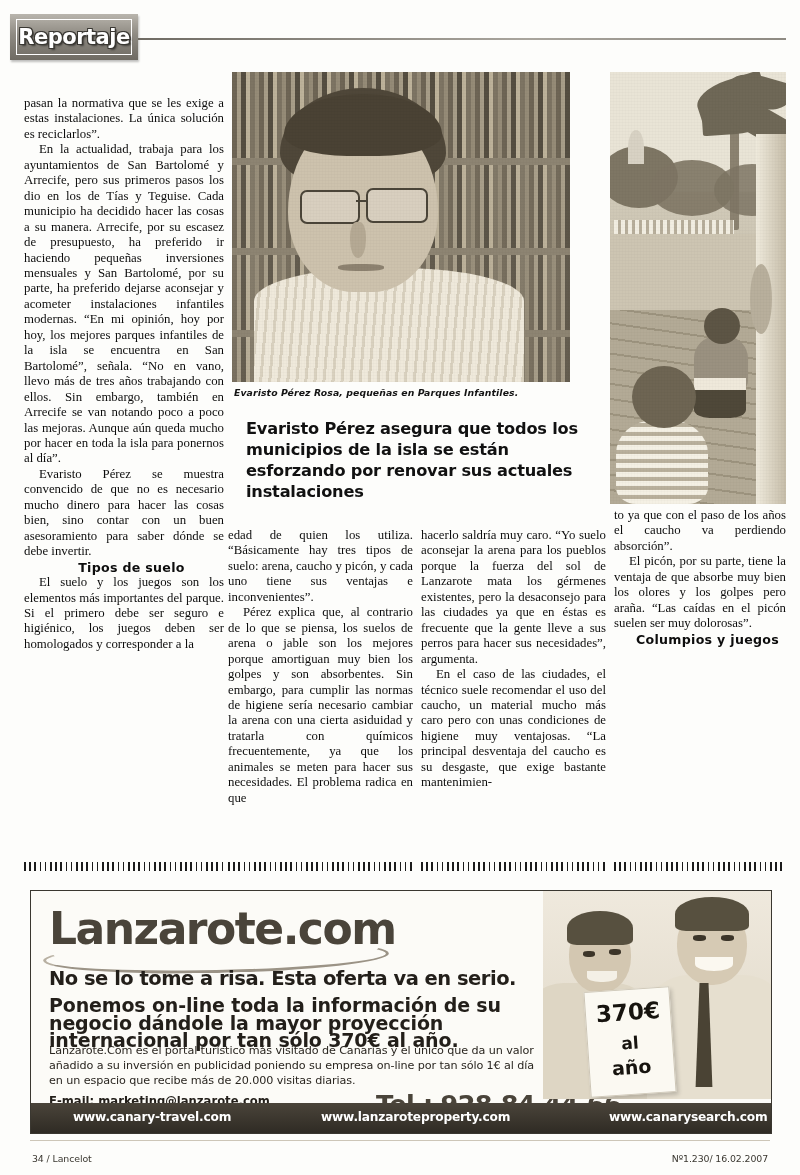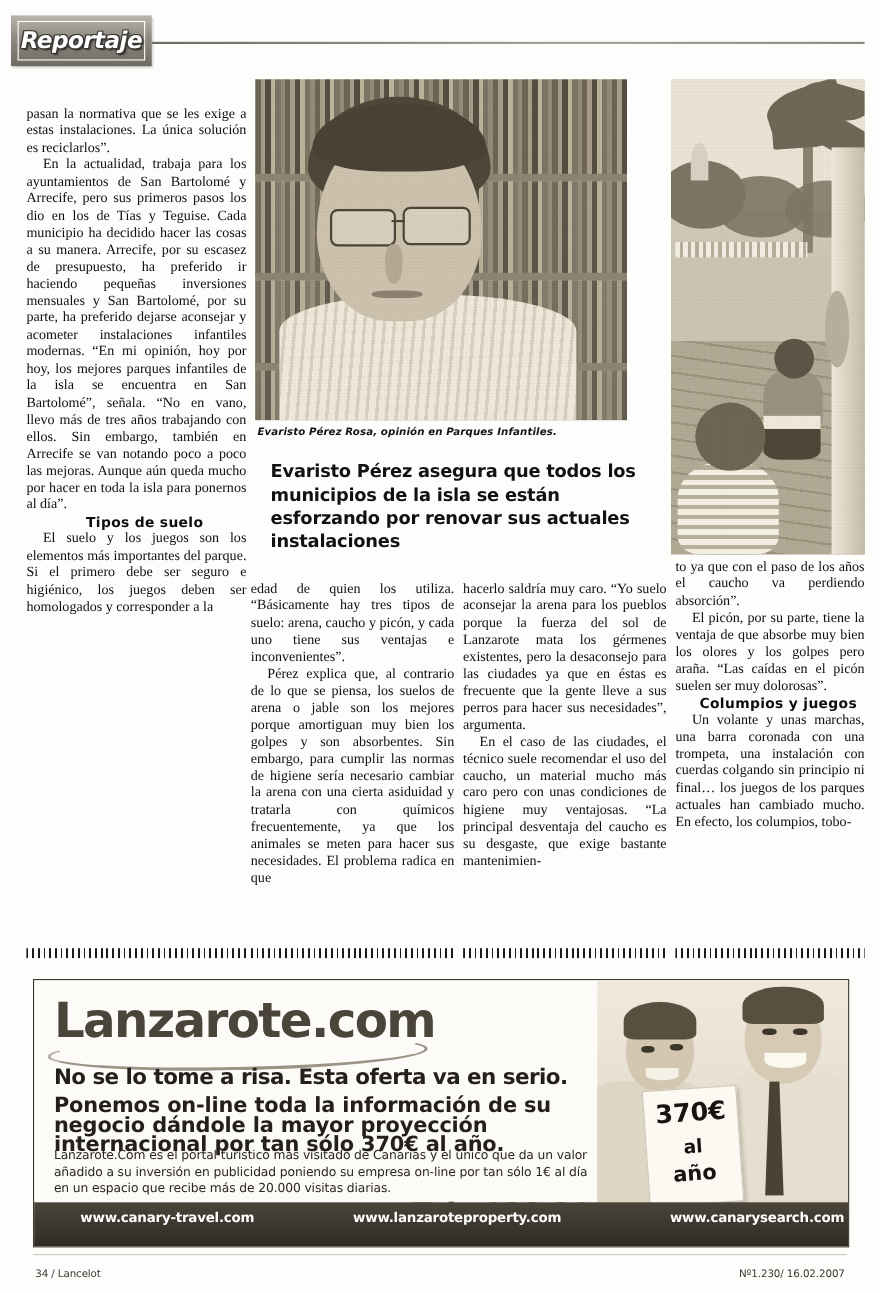--- a/index.html
+++ b/index.html
@@ -20,21 +20,21 @@
     box-shadow:1px 2px 2px rgba(0,0,0,.25);
   }
   .section-tag .inner{
     position:absolute;left:6px;top:5px;right:6px;bottom:5px;
     border:1.5px solid #ffffff;
   }
   .section-tag .label{
     position:absolute;left:0;right:0;top:50%;transform:translateY(-52%);
     text-align:center;
     font-family:"DejaVu Sans", sans-serif;
-    font-weight:bold;font-style:italic;
+    font-weight:bold;
     font-size:21px;letter-spacing:-.5px;
     color:#ffffff;
     text-shadow:
       1.5px 1.5px 0 #3a3833, -1px 1px 0 #3a3833,
       1px -1px 0 #3a3833, -1px -1px 0 #3a3833,
       2px 2px 2px rgba(0,0,0,.5);
   }
   .rule{
     position:absolute;left:138px;top:24px;width:648px;height:2px;
     background:linear-gradient(90deg,#6f6b63,#a9a59d 60%,#8e8a82);
@@ -187,21 +187,21 @@
     position:absolute;background:#fbf9f2;border:1px solid #cdc6b6;
     transform:rotate(-4deg);
     box-shadow:2px 3px 4px rgba(0,0,0,.18);
   }
   .sign-txt{
     position:absolute;left:0;right:0;text-align:center;
     font-family:"DejaVu Sans", sans-serif;font-weight:bold;
     color:#17140f;
   }
   .ad-footer{
-    position:absolute;left:0;bottom:0;width:100%;height:40px;
+    position:absolute;left:0;bottom:0;width:100%;height:30px;
     background:linear-gradient(180deg,#4a443a,#2f2b24);
   }
   .ad-footer .u{
     position:absolute;top:7px;
     font-family:"DejaVu Sans", sans-serif;
     font-weight:bold;font-size:12.2px;color:#ffffff;letter-spacing:-.2px;
   }
   #url-1{left:42px;}
   #url-2{left:290px;}
   #url-3{left:578px;}
@@ -276,46 +276,46 @@
     <div class="kid-body" style="left:84px;top:264px;width:54px;height:56px;background:#9a9180;"></div>
     <div class="kid-head" style="left:94px;top:236px;width:36px;height:36px;background:#5d5545;"></div>
     <div style="position:absolute;left:84px;top:306px;width:52px;height:14px;background:#efe9db;"></div>
     <div style="position:absolute;left:84px;top:318px;width:52px;height:28px;background:#4f4839;border-radius:0 0 30% 30%;"></div>
 
     <div class="kid-body stripes" style="left:6px;top:348px;width:92px;height:84px;"></div>
     <div class="kid-head" style="left:22px;top:294px;width:64px;height:62px;background:#6e6553;"></div>
     <div class="grain"></div>
   </div>
 
-  <div class="caption">Evaristo Pérez Rosa, opinión en Parques Infantiles.</div>
+  <div class="caption">Evaristo Pérez Rosa, pequeñas en Parques Infantiles.</div>
 
   <div class="pullquote">Evaristo Pérez asegura que todos los municipios de la isla se están esforzando por renovar sus actuales instalaciones</div>
 
   <div class="col" id="col1">
     <p class="noindent">pasan la normativa que se les exige a estas instalaciones. La única solución es reciclarlos”.</p>
     <p>En la actualidad, trabaja para los ayuntamientos de San Bartolomé y Arrecife, pero sus primeros pasos los dio en los de Tías y Teguise. Cada municipio ha decidido hacer las cosas a su manera. Arrecife, por su escasez de presupuesto, ha preferido ir haciendo pequeñas inversiones mensuales y San Bartolomé, por su parte, ha preferido dejarse aconsejar y acometer instalaciones infantiles modernas. “En mi opinión, hoy por hoy, los mejores parques infantiles de la isla se encuentra en San Bartolomé”, señala. “No en vano, llevo más de tres años trabajando con ellos. Sin embargo, también en Arrecife se van notando poco a poco las mejoras. Aunque aún queda mucho por hacer en toda la isla para ponernos al día”.</p>
+    <p>Evaristo Pérez se muestra convencido de que no es necesario mucho dinero para hacer las cosas bien, sino contar con un buen asesoramiento para saber dónde se debe invertir.</p>
     <p class="subhead">Tipos de suelo</p>
     <p>El suelo y los juegos son los elementos más importantes del parque. Si el primero debe ser seguro e higiénico, los juegos deben ser homologados y corresponder a la</p>
   </div>
 
   <div class="col" id="col3">
     <p class="noindent">hacerlo saldría muy caro. “Yo suelo aconsejar la arena para los pueblos porque la fuerza del sol de Lanzarote mata los gérmenes existentes, pero la desaconsejo para las ciudades ya que en éstas es frecuente que la gente lleve a sus perros para hacer sus necesidades”, argumenta.</p>
     <p>En el caso de las ciudades, el técnico suele recomendar el uso del caucho, un material mucho más caro pero con unas condiciones de higiene muy ventajosas. “La principal desventaja del caucho es su desgaste, que exige bastante mantenimien-</p>
   </div>
 
   <div class="col" id="col2">
     <p class="noindent">edad de quien los utiliza. “Básicamente hay tres tipos de suelo: arena, caucho y picón, y cada uno tiene sus ventajas e inconvenientes”.</p>
     <p>Pérez explica que, al contrario de lo que se piensa, los suelos de arena o jable son los mejores porque amortiguan muy bien los golpes y son absorbentes. Sin embargo, para cumplir las normas de higiene sería necesario cambiar la arena con una cierta asiduidad y tratarla con químicos frecuentemente, ya que los animales se meten para hacer sus necesidades. El problema radica en que</p>
   </div>
 
   <div class="col" id="col4">
     <p class="noindent">to ya que con el paso de los años el caucho va perdiendo absorción”.</p>
     <p>El picón, por su parte, tiene la ventaja de que absorbe muy bien los olores y los golpes pero araña. “Las caídas en el picón suelen ser muy dolorosas”.</p>
     <p class="subhead">Columpios y juegos</p>
-    <p>Un volante y unas marchas, una barra coronada con una trompeta, una instalación con cuerdas colgando sin principio ni final… los juegos de los parques actuales han cambiado mucho. En efecto, los columpios, tobo-</p>
   </div>
 
   <div class="dashrule" style="left:24px;top:862px;width:200px;"></div>
   <div class="dashrule" style="left:228px;top:862px;width:185px;"></div>
   <div class="dashrule" style="left:421px;top:862px;width:185px;"></div>
   <div class="dashrule" style="left:614px;top:862px;width:172px;"></div>
 
   <div class="ad">
 
     <div class="ad-swoosh"></div>

